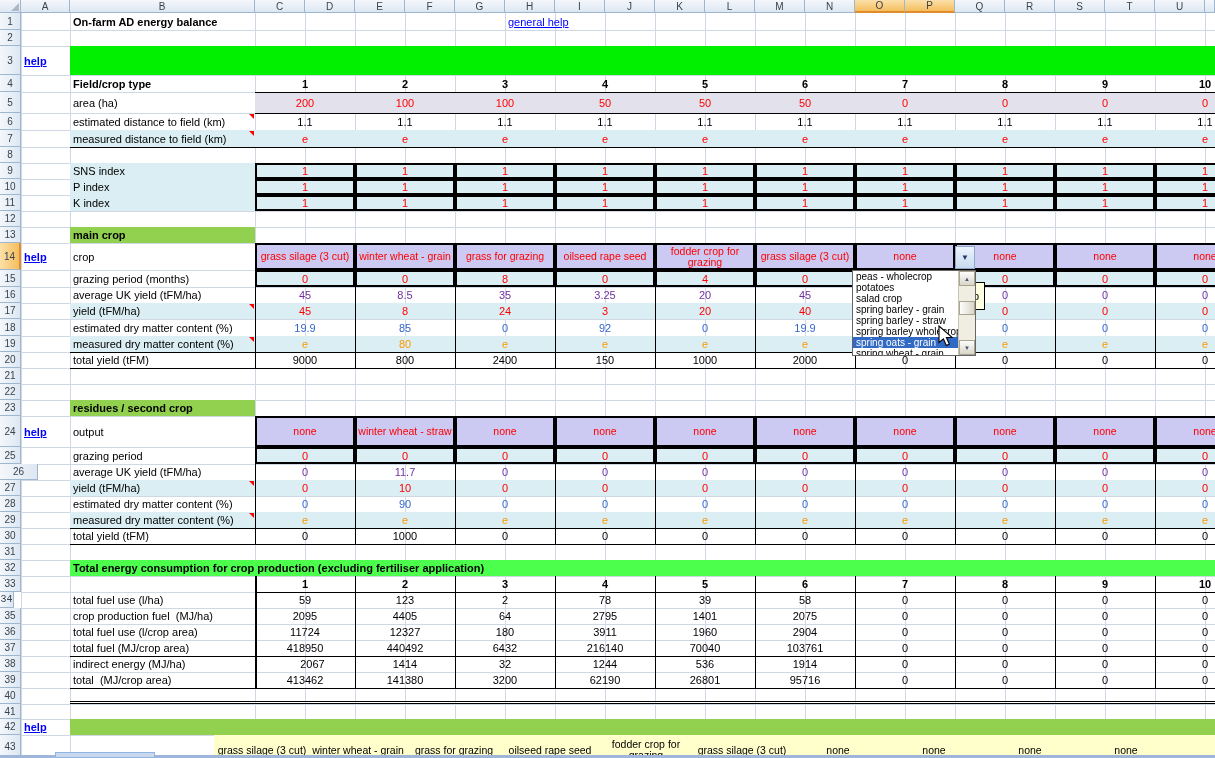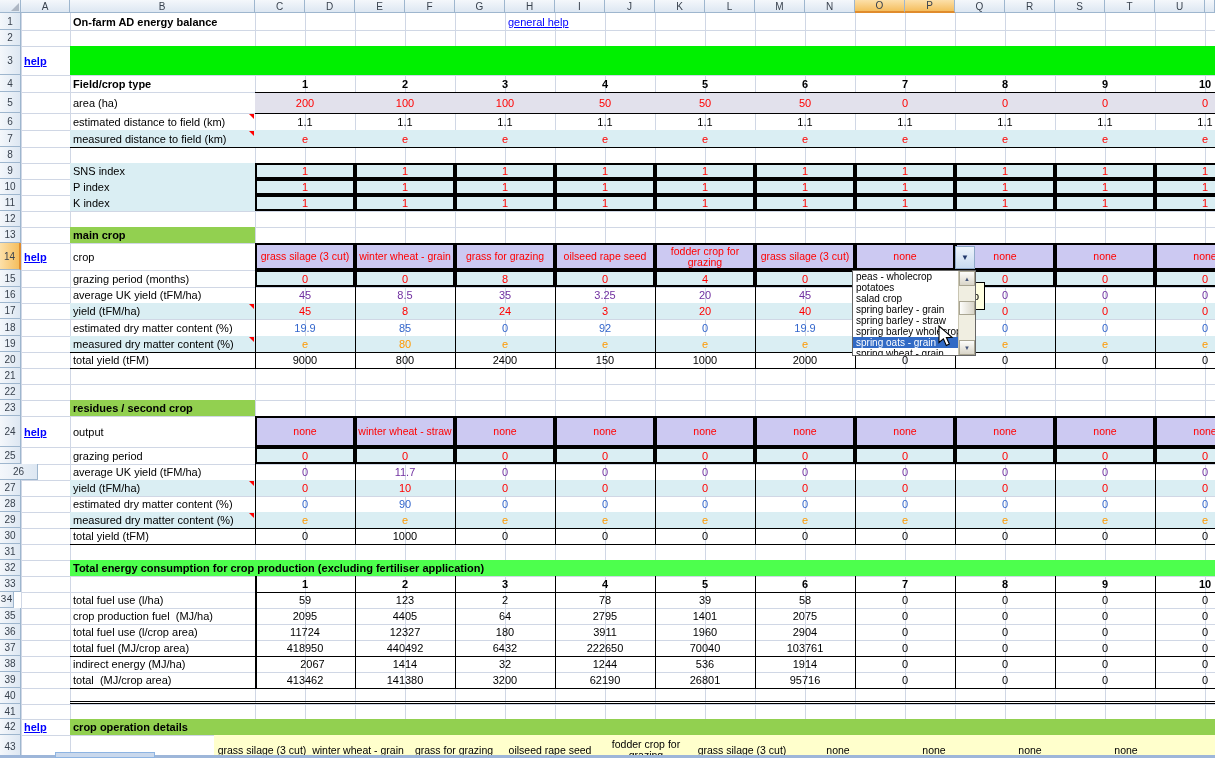--- a/index.html
+++ b/index.html
@@ -443,21 +443,21 @@
     <div class="cell " style="left: 655px; top: 624px; width: 100px; height: 16px;">1960</div>
     <div class="cell " style="left: 755px; top: 624px; width: 100px; height: 16px;">2904</div>
     <div class="cell " style="left: 855px; top: 624px; width: 100px; height: 16px;">0</div>
     <div class="cell " style="left: 955px; top: 624px; width: 100px; height: 16px;">0</div>
     <div class="cell " style="left: 1055px; top: 624px; width: 100px; height: 16px;">0</div>
     <div class="cell " style="left: 1155px; top: 624px; width: 100px; height: 16px;">0</div>
     <div class="cell left lbl" style="left: 70px; top: 640px; width: 185px; height: 16px;">total fuel (MJ/crop area)</div>
     <div class="cell " style="left: 255px; top: 640px; width: 100px; height: 16px;">418950</div>
     <div class="cell " style="left: 355px; top: 640px; width: 100px; height: 16px;">440492</div>
     <div class="cell " style="left: 455px; top: 640px; width: 100px; height: 16px;">6432</div>
-    <div class="cell " style="left: 555px; top: 640px; width: 100px; height: 16px;">222650</div>
+    <div class="cell " style="left: 555px; top: 640px; width: 100px; height: 16px;">216140</div>
     <div class="cell " style="left: 655px; top: 640px; width: 100px; height: 16px;">70040</div>
     <div class="cell " style="left: 755px; top: 640px; width: 100px; height: 16px;">103761</div>
     <div class="cell " style="left: 855px; top: 640px; width: 100px; height: 16px;">0</div>
     <div class="cell " style="left: 955px; top: 640px; width: 100px; height: 16px;">0</div>
     <div class="cell " style="left: 1055px; top: 640px; width: 100px; height: 16px;">0</div>
     <div class="cell " style="left: 1155px; top: 640px; width: 100px; height: 16px;">0</div>
     <div class="cell left lbl" style="left: 70px; top: 656px; width: 185px; height: 16px;">indirect energy (MJ/ha)</div>
     <div class="cell " style="left: 255px; top: 656px; width: 100px; height: 16px; padding-left: 15px;">2067</div>
     <div class="cell " style="left: 355px; top: 656px; width: 100px; height: 16px;">1414</div>
     <div class="cell " style="left: 455px; top: 656px; width: 100px; height: 16px;">32</div>
@@ -489,21 +489,20 @@
     <div class="line" style="left: 655px; top: 576px; width: 1px; height: 112px; background: rgb(0, 0, 0);"></div>
     <div class="line" style="left: 755px; top: 576px; width: 1px; height: 112px; background: rgb(0, 0, 0);"></div>
     <div class="line" style="left: 855px; top: 576px; width: 1px; height: 112px; background: rgb(0, 0, 0);"></div>
     <div class="line" style="left: 955px; top: 576px; width: 1px; height: 112px; background: rgb(0, 0, 0);"></div>
     <div class="line" style="left: 1055px; top: 576px; width: 1px; height: 112px; background: rgb(0, 0, 0);"></div>
     <div class="line" style="left: 1155px; top: 576px; width: 1px; height: 112px; background: rgb(0, 0, 0);"></div>
     <div class="line" style="left: 70px; top: 701px; width: 1145px; height: 1px; background: rgb(0, 0, 0);"></div>
     <div class="line" style="left: 70px; top: 703px; width: 1145px; height: 1px; background: rgb(0, 0, 0);"></div>
     <div class="cell band-g3" style="left: 70px; top: 719px; width: 1145px; height: 16px;"></div>
     <div class="cell left lbl link bold" style="left: 21px; top: 719px; width: 49px; height: 16px;">help</div>
-    <div class="cell left lbl bold" style="left: 70px; top: 719px; width: 400px; height: 16px; background: transparent;">crop operation details</div>
     <div class="cell bg-yel" style="left: 214px; top: 735px; width: 1001px; height: 23px;"></div>
     <div class="cell wrap" style="left: 214px; top: 735px; width: 96px; height: 30px; align-items: center;">grass silage (3 cut)</div>
     <div class="cell wrap" style="left: 310px; top: 735px; width: 96px; height: 30px; align-items: center;">winter wheat - grain</div>
     <div class="cell wrap" style="left: 406px; top: 735px; width: 96px; height: 30px; align-items: center;">grass for grazing</div>
     <div class="cell wrap" style="left: 502px; top: 735px; width: 96px; height: 30px; align-items: center;">oilseed rape seed</div>
     <div class="cell wrap" style="left: 598px; top: 735px; width: 96px; height: 30px; align-items: center;">fodder crop for grazing</div>
     <div class="cell wrap" style="left: 694px; top: 735px; width: 96px; height: 30px; align-items: center;">grass silage (3 cut)</div>
     <div class="cell wrap" style="left: 790px; top: 735px; width: 96px; height: 30px; align-items: center;">none</div>
     <div class="cell wrap" style="left: 886px; top: 735px; width: 96px; height: 30px; align-items: center;">none</div>
     <div class="cell wrap" style="left: 982px; top: 735px; width: 96px; height: 30px; align-items: center;">none</div>

